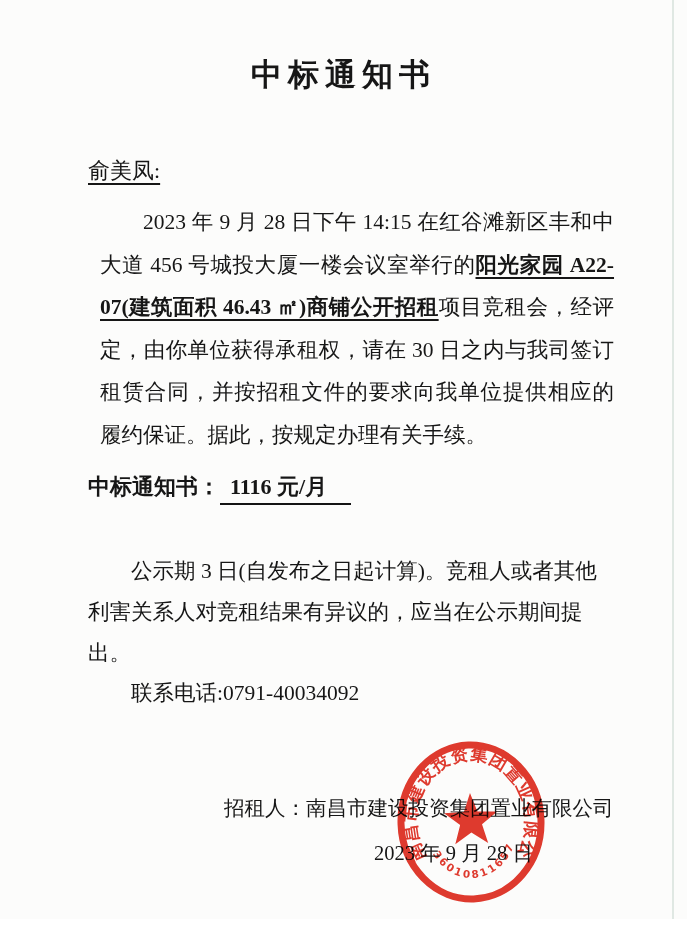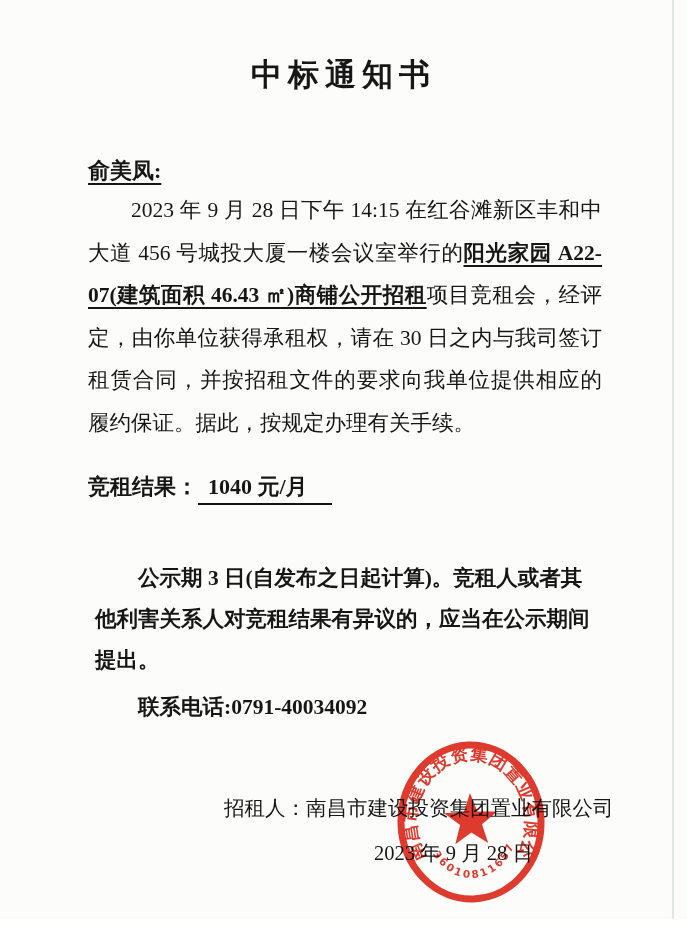--- a/index.html
+++ b/index.html
@@ -25,32 +25,32 @@
     text-align: center;
     font-size: 31px;
     font-weight: 700;
     letter-spacing: 6px;
   }
   .salutation {
     position: absolute;
     top: 156px;
     left: 88px;
     font-size: 22px;
-    font-weight: 700;
+    font-weight: 400;
     text-decoration: underline;
     text-underline-offset: 5px;
     text-decoration-thickness: 1.5px;
     text-align: center;
   }
   .para1 {
     position: absolute;
     top: 189px;
     left: 88px;
     width: 514px;
-    margin: 0;
+    margin: 12px;
     font-size: 21.5px;
     line-height: 42.5px;
     text-align: justify;
     text-indent: 2em;
   }
   .em-underline {
     font-weight: 700;
     text-decoration: underline;
     text-underline-offset: 5px;
     text-decoration-thickness: 2px;
@@ -67,21 +67,21 @@
     padding: 0 24px 4px 10px;
   }
   .block2 {
     position: absolute;
     top: 551px;
     left: 88px;
     width: 518px;
     font-size: 21.5px;
     line-height: 40.8px;
   }
-  .block2 p { margin: 7px; font-weight: bold; }
+  .block2 p { margin: 0; }
   .indent { text-indent: 2em; }
   .sig-lessor {
     position: absolute;
     top: 794px;
     left: 224px;
     font-size: 20.5px;
   }
   .sig-date {
     position: absolute;
     top: 839px;
@@ -123,21 +123,21 @@
 <body>
 
 <div class="page">
 
   <h1 class="doc-title">中标通知书</h1>
 
   <div class="salutation">俞美凤:</div>
 
   <p class="para1"><span>2023 年 9 月 28 日下午 14:15 在红谷滩新区丰和中大道 456 号城投大厦一楼会议室举行的</span><span class="em-underline">阳光家园 A22-07(建筑面积 46.43 ㎡)商铺公开招租</span><span>项目竞租会，经评定，由你单位获得承租权，请在 30 日之内与我司签订租赁合同，并按招租文件的要求向我单位提供相应的履约保证。据此，按规定办理有关手续。</span></p>
 
-  <div class="result-line"><span>竞租结果：</span><span class="result-value">1040 元/月</span></div>
+  <div class="result-line"><span>中标通知书：</span><span class="result-value">1116 元/月</span></div>
 
   <div class="block2">
     <p class="indent">公示期 3 日(自发布之日起计算)。竞租人或者其他利害关系人对竞租结果有异议的，应当在公示期间提出。</p>
     <p class="indent">联系电话:0791-40034092</p>
   </div>
 
   <div class="sig-lessor">招租人：南昌市建设投资集团置业有限公司</div>
 
   <div class="sig-date">2023 年 9 月 28 日</div>
 

